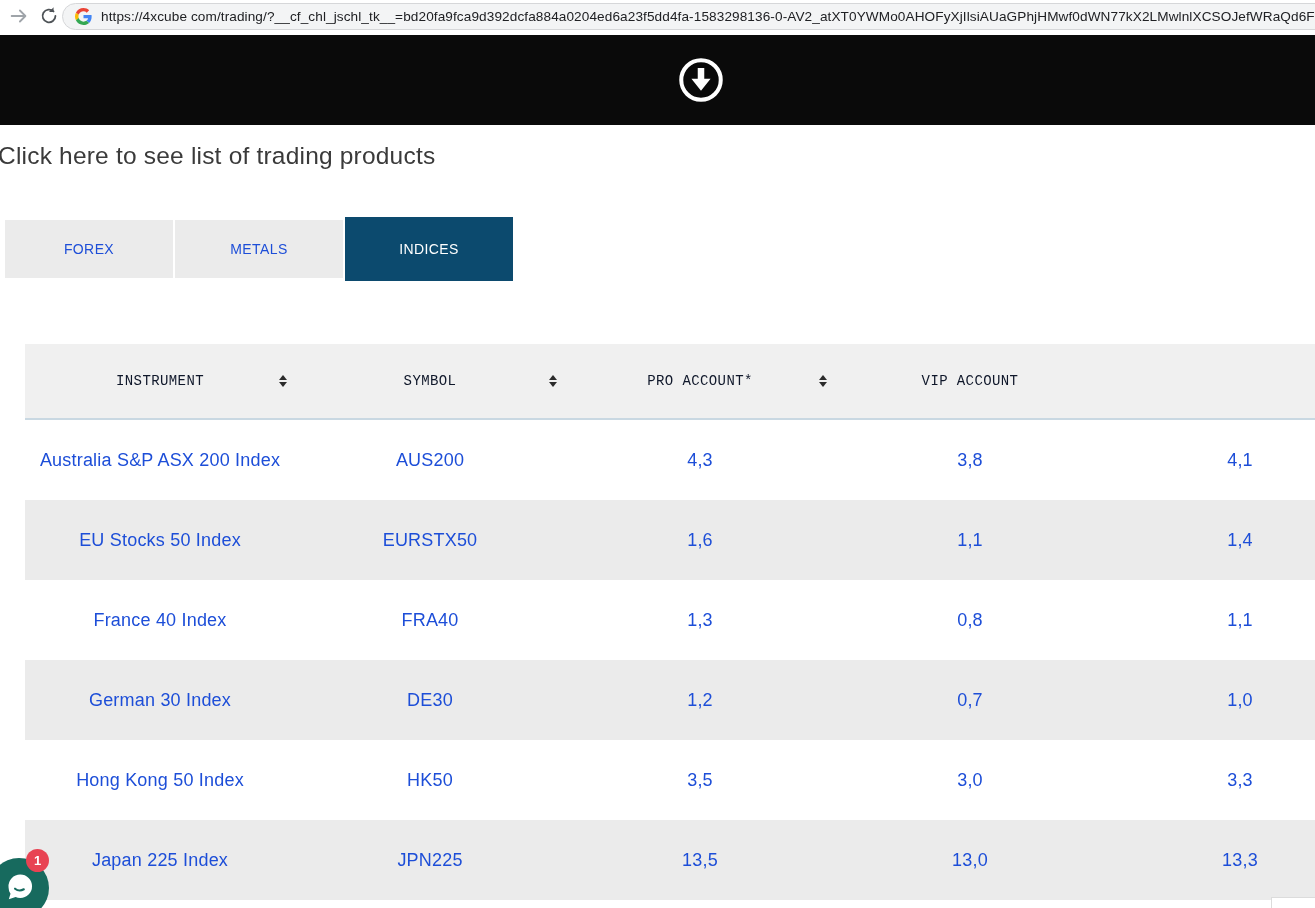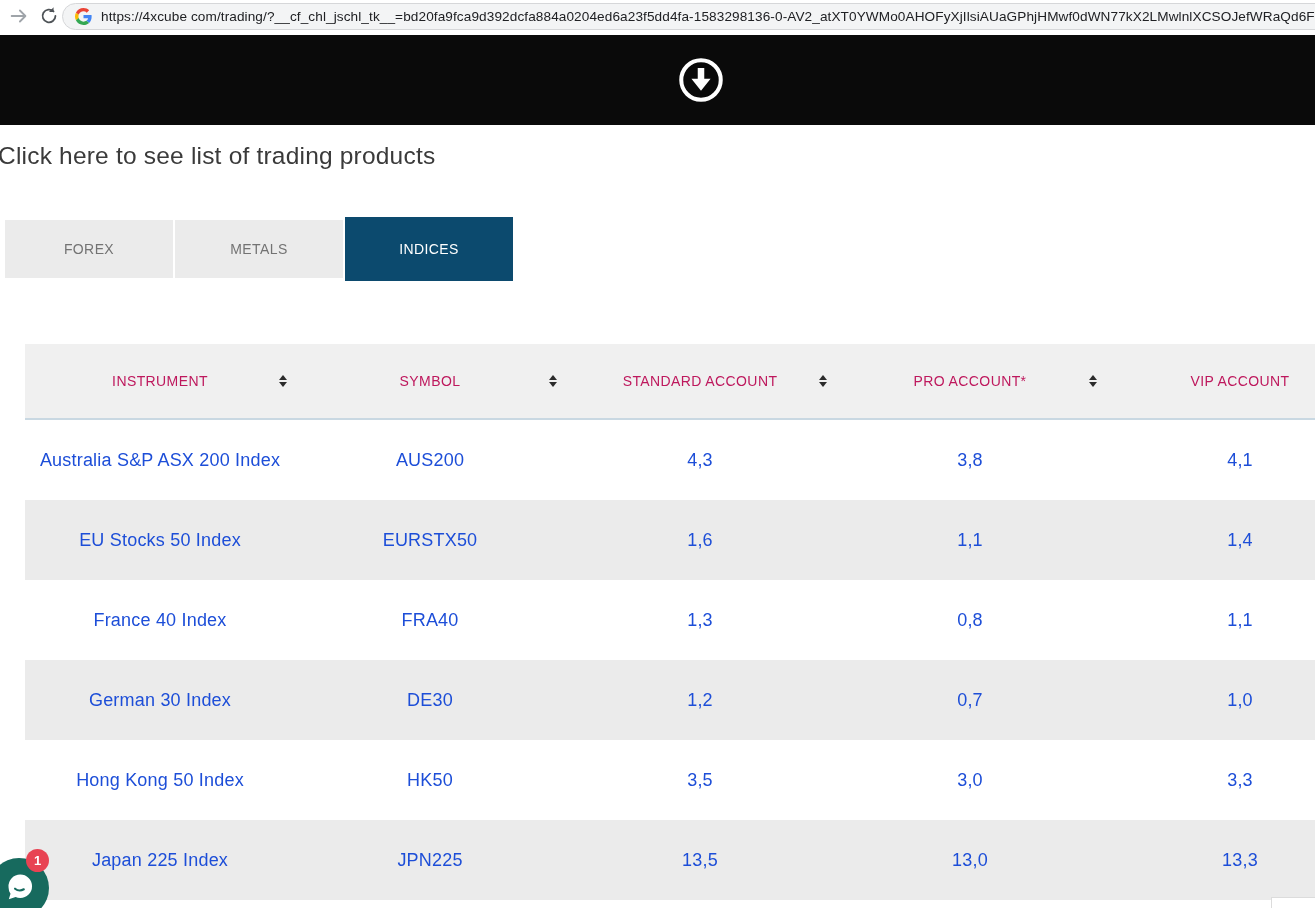--- a/index.html
+++ b/index.html
@@ -28,35 +28,35 @@
 
   
   .heading {
     position:absolute; top:142px; left:-2px; font-size:24.5px; color:#3a3a3a;
     letter-spacing:0.2px; cursor:pointer;
   }
 
   
   .tabs { position:absolute; top:217px; left:5px; height:64px; display:flex; align-items:center; }
   .tab {
-    width:168px; height:58px; margin-right:2px; background:#ebebeb; color:#737373;
+    width:168px; height:58px; margin-right:2px; background:#ebebeb; color:#1d4ed8;
     font-size:14px; letter-spacing:0.4px; display:flex; align-items:center; justify-content:center;
     cursor:pointer; text-transform:uppercase;
   }
   .tab.active { background:#0c4a6e; color:#ffffff; height:64px; }
 
   
   .table { position:absolute; top:344px; left:25px; width:1350px; }
   .thead {
     display:flex; height:76px; background:#f0f0f0; align-items:center;
     border-bottom:2px solid #c9d8e2;
   }
   .th {
     position:relative; width:270px; height:100%; display:flex; align-items:center; justify-content:center;
-    font-size:14px; color:#be185d; letter-spacing:0.4px; cursor:pointer;
+    font-size:14px; color:#0f172a; letter-spacing:0.4px; cursor:pointer;font-family:Liberation Mono, monospace;
   }
   .sort-icon {
     position:absolute; right:52px; top:50%; transform:translateY(-50%);
     display:inline-flex; flex-direction:column; align-items:center; gap:2px;
   }
   .th:nth-child(1) .sort-icon, .th:nth-child(2) .sort-icon { right:8px; }
   .th:nth-child(3) .sort-icon, .th:nth-child(4) .sort-icon { right:8px; }
   .tri-up { width:0; height:0; border-left:4px solid transparent; border-right:4px solid transparent; border-bottom:5px solid #2b2b2b; }
   .tri-down { width:0; height:0; border-left:4px solid transparent; border-right:4px solid transparent; border-top:5px solid #2b2b2b; }
 
@@ -140,27 +140,20 @@
         </span>
       </div>
       <div class="th">
         <span>SYMBOL</span>
         <span class="sort-icon">
           <i class="tri-up"></i>
           <i class="tri-down"></i>
         </span>
       </div>
       <div class="th">
-        <span>STANDARD ACCOUNT</span>
-        <span class="sort-icon">
-          <i class="tri-up"></i>
-          <i class="tri-down"></i>
-        </span>
-      </div>
-      <div class="th">
         <span>PRO ACCOUNT*</span>
         <span class="sort-icon">
           <i class="tri-up"></i>
           <i class="tri-down"></i>
         </span>
       </div>
       <div class="th">
         <span>VIP ACCOUNT</span>
       </div>
     </div>

